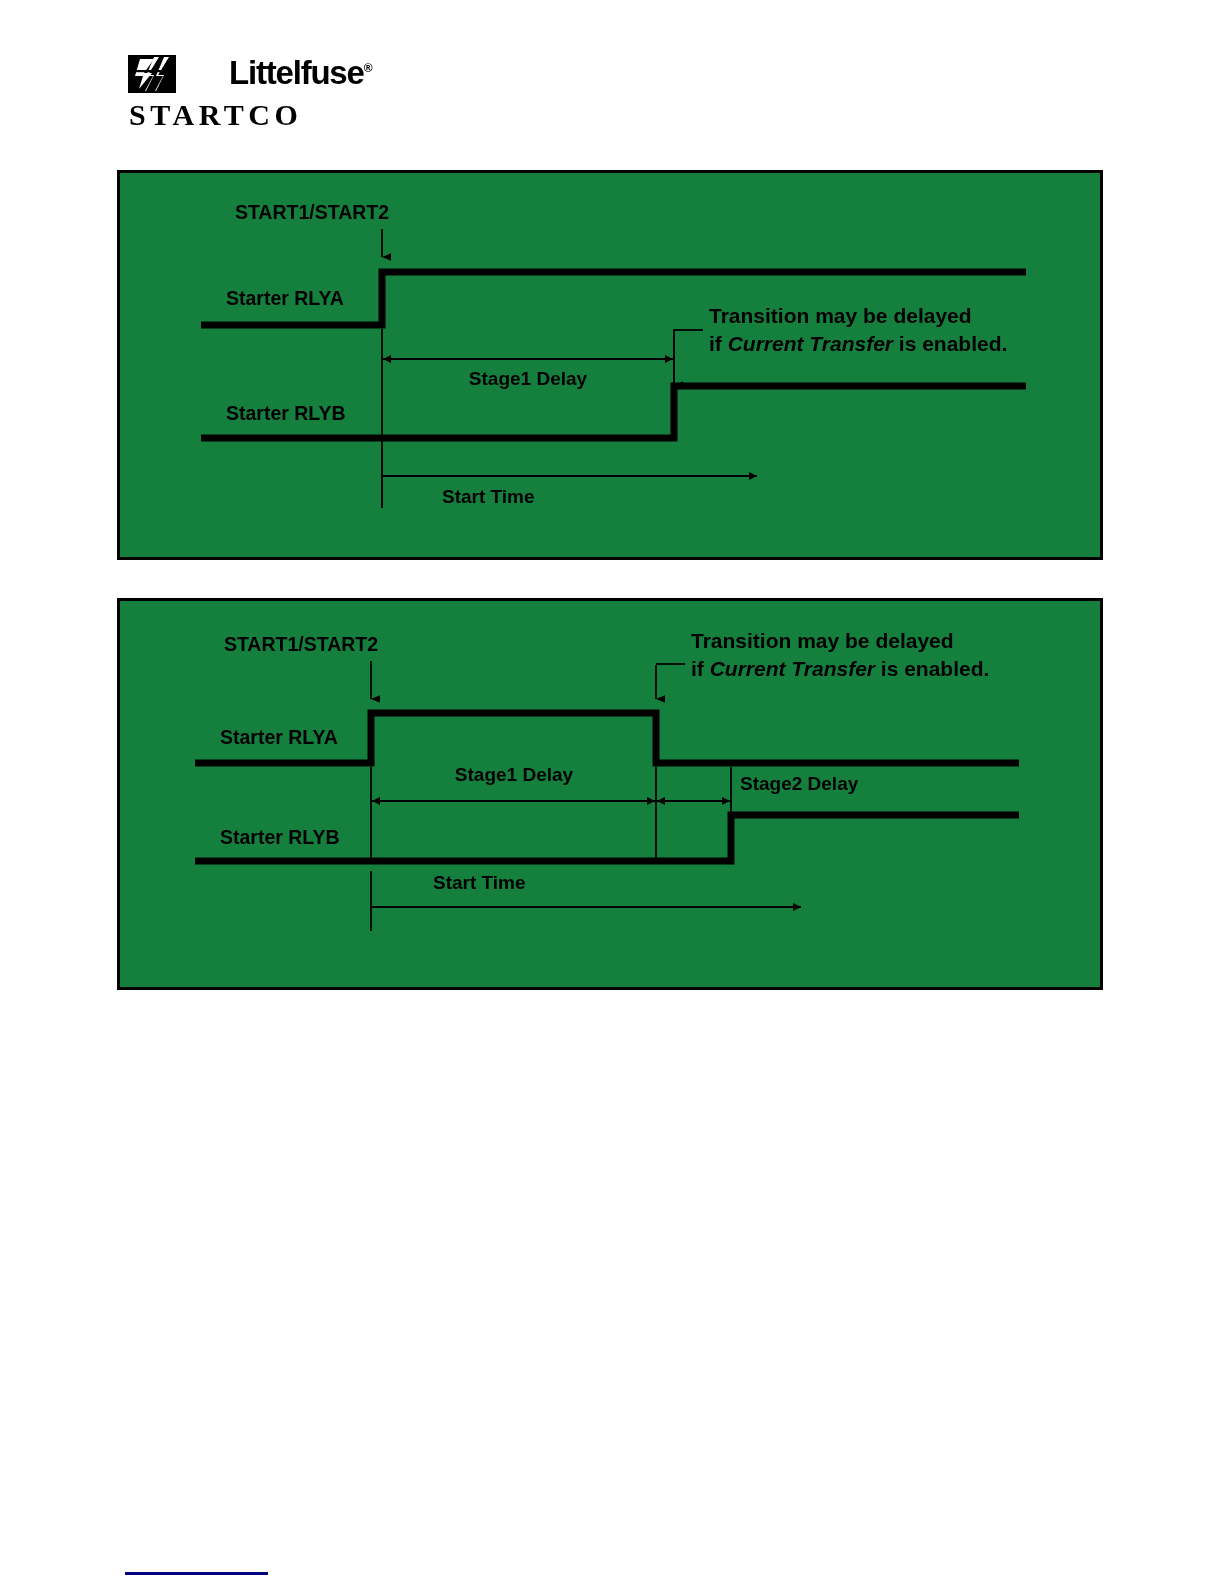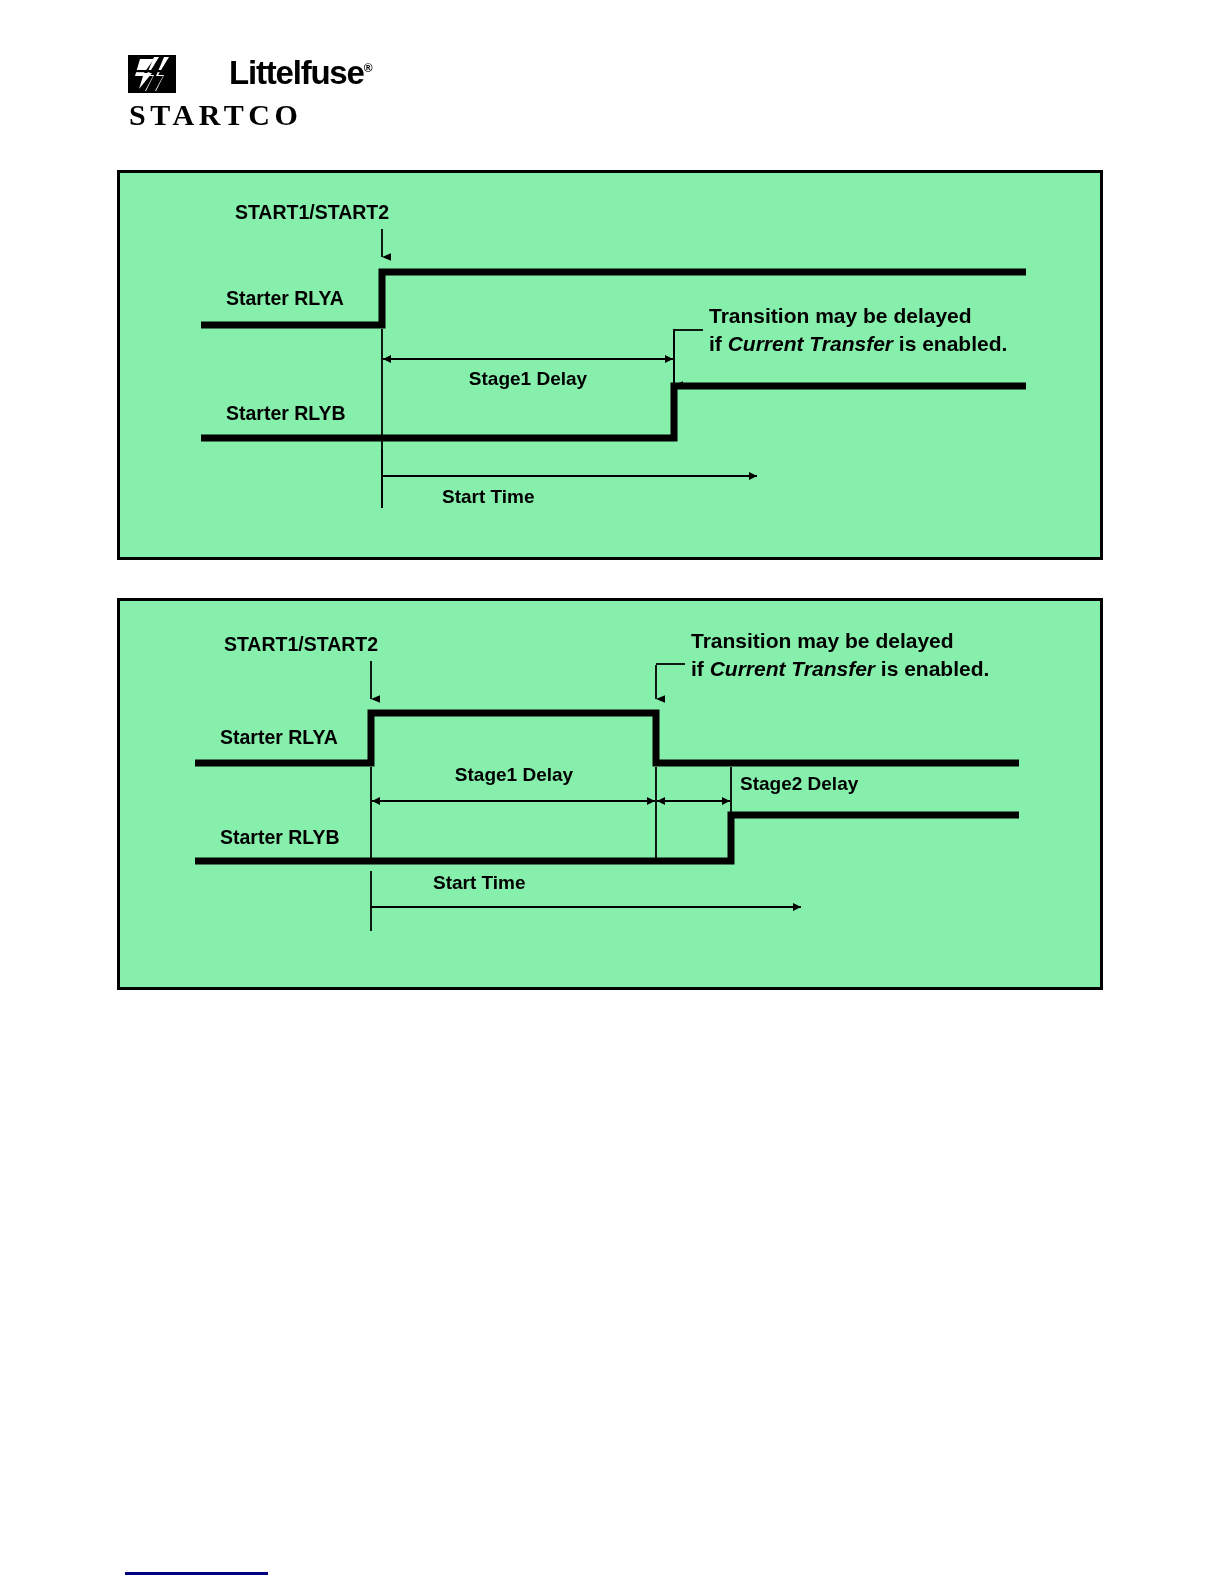--- a/index.html
+++ b/index.html
@@ -58,21 +58,21 @@
     font-size: 30px;
     letter-spacing: 4.5px;
     line-height: 32px;
     white-space: nowrap;
   }
 
   
   .figure-frame {
     position: absolute;
     border: 3px solid #000000;
-    background: #86efac;
+    background: #15803d;
     box-sizing: border-box;
   }
   #figure-1 {
     left: 117px;
     top: 170px;
     width: 986px;
     height: 390px;
   }
   #figure-2 {
     left: 117px;

